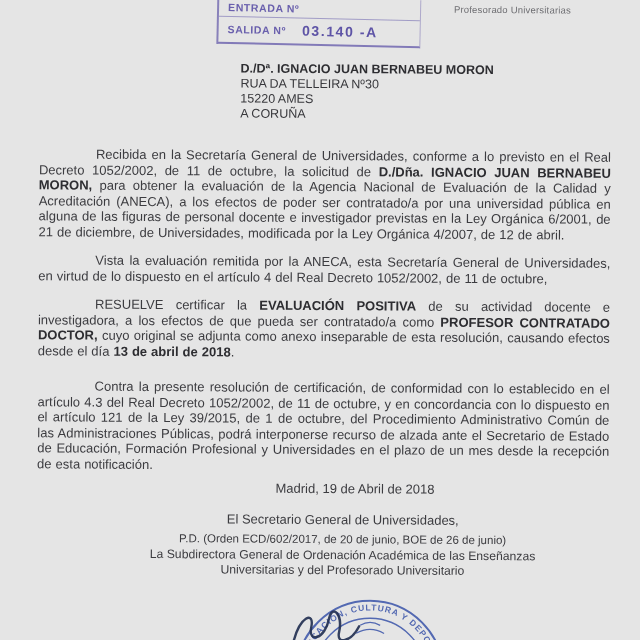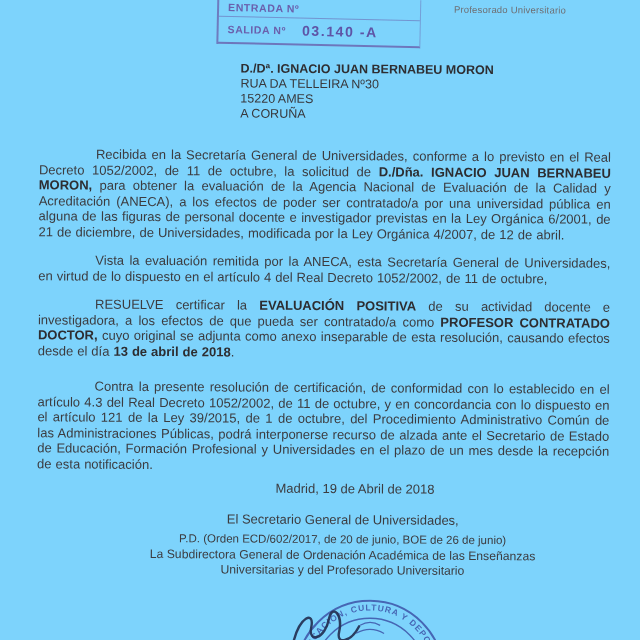--- a/index.html
+++ b/index.html
@@ -2,21 +2,21 @@
 <html><head>
 <meta charset="utf-8">
 <style>
   html, body { margin: 0; padding: 0; }
   body {
     width: 640px; height: 640px; overflow: hidden;
     background: #fbfbf9;
     font-family: "Liberation Sans", "DejaVu Sans", sans-serif;
     color: #3c3c40;
   }
-  .page { position: relative; width: 640px; height: 640px; overflow: hidden; background: #7dd3fc; }
+  .page { position: relative; width: 640px; height: 640px; overflow: hidden; background: #e5e5e5; }
   .doc  { position: absolute; inset: 0; transform: rotate(0.35deg); transform-origin: 50% 50%; }
 
   
   .stamp {
     position: absolute; left: 215px; top: -2px; width: 201px; height: 46px;
     border-left: 2px solid rgba(106,96,173,.75);
     border-right: 1.5px solid rgba(106,96,173,.45);
     border-bottom: 2px solid rgba(106,96,173,.8);
     transform: rotate(0.9deg);
     color: #6a60ad;
@@ -77,21 +77,21 @@
     <div class="stamp">
       <div class="stamp-row1">
         <span class="stamp-label">ENTRADA Nº</span>
       </div>
       <div class="stamp-row2">
         <span class="stamp-label">SALIDA Nº</span>
         <span class="stamp-number">03.140 -A</span>
       </div>
     </div>
 
-    <div class="letterhead-subtitle">Profesorado Universitario</div>
+    <div class="letterhead-subtitle">Profesorado Universitarias</div>
 
     <div class="recipient">
       <div class="recipient-name">D./Dª. IGNACIO JUAN BERNABEU MORON</div>
       <div>RUA DA TELLEIRA Nº30</div>
       <div>15220 AMES</div>
       <div>A CORUÑA</div>
     </div>
 
     <div class="body-text">
       <p><span>Recibida en la Secretaría General de Universidades, conforme a lo previsto en el Real Decreto 1052/2002, de 11 de octubre, la solicitud de </span><span class="b">D./Dña. IGNACIO JUAN BERNABEU MORON,</span><span> para obtener la evaluación de la Agencia Nacional de Evaluación de la Calidad y Acreditación (ANECA), a los efectos de poder ser contratado/a por una universidad pública en alguna de las figuras de personal docente e investigador previstas en la Ley Orgánica 6/2001, de 21 de diciembre, de Universidades, modificada por la Ley Orgánica 4/2007, de 12 de abril.</span></p>

